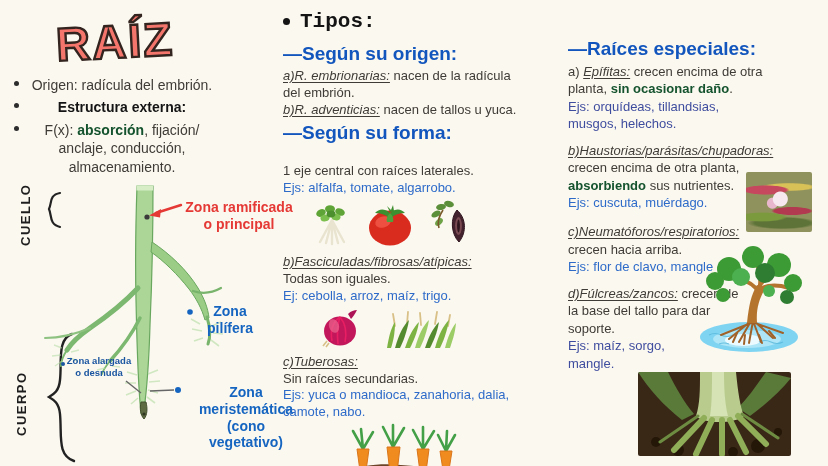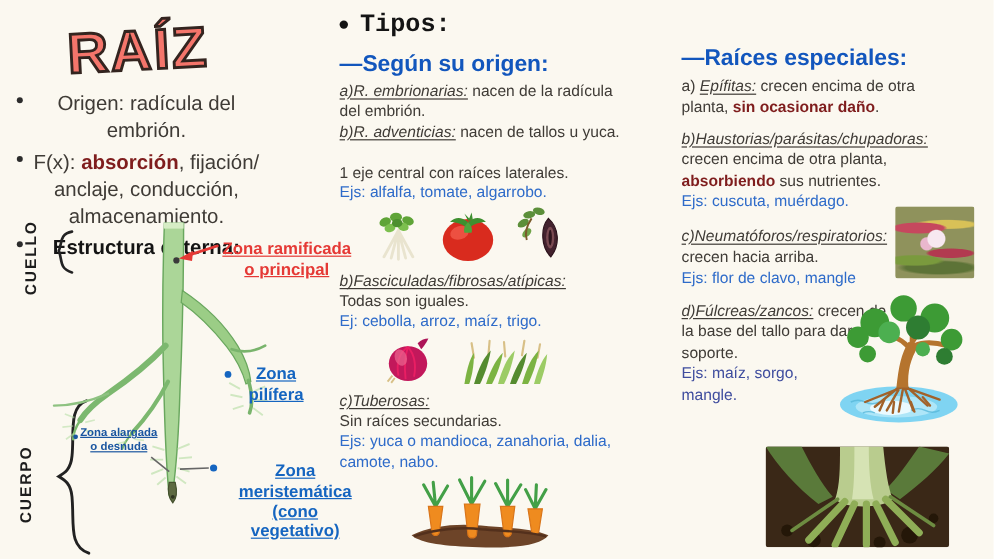--- a/index.html
+++ b/index.html
@@ -4,29 +4,29 @@
 <style>
   * { margin:0; padding:0; box-sizing:border-box; }
   html,body { width:828px; height:466px; }
   body { font-family:"Liberation Sans", sans-serif; }
   #canvas { position:relative; width:828px; height:466px; background:var(--bg,#fbf8f0); overflow:hidden; color:var(--text,#3f3b36); }
 
   
   .title { position:absolute; left:30px; top:14px; width:170px; text-align:center;
     font-size:47px; font-weight:800; letter-spacing:2px; color:var(--title-fill,#f4756b);
     -webkit-text-stroke:2.4px var(--title-outline,#33241f); transform:rotate(-3deg); }
-  .left-bullets { position:absolute; left:6px; top:76px; width:222px; font-size:17px; line-height:1.32; }
+  .left-bullets { position:absolute; left:6px; top:76px; width:222px; font-size:14px; line-height:1.32; }
   .lb { position:relative; text-align:center; padding:0 6px 4px 16px; }
   .lb .dot { position:absolute; left:8px; top:5px; width:5px; height:5px; border-radius:50%; background:#2c2c2c; }
-  .b { font-weight:700; color:#7f1d1d; }
+  .b { font-weight:700; color:#14532d; }
   .vlabel { position:absolute; writing-mode:vertical-rl; transform:rotate(180deg);
     font-weight:700; font-size:13px; letter-spacing:1.5px; color:#1d1d1d; }
   #cuello-label { left:18px; top:184px; height:62px; }
   #cuerpo-label { left:14px; top:336px; height:100px; }
-  .dia-label { position:absolute; font-weight:700; text-align:center; line-height:1.2;text-decoration:underline; }
+  .dia-label { position:absolute; font-weight:700; text-align:center; line-height:1.2; }
   #lbl-ramificada { left:183px; top:199px; width:112px; font-size:14px; color:var(--label-red,#e53935); }
   #lbl-pilifera { left:196px; top:303px; width:68px; font-size:14px; color:var(--label-blue,#1565c0); }
   #lbl-alargada { left:66px; top:355px; width:66px; font-size:9.5px; color:#1a55a0; line-height:1.3; }
   #lbl-meristematica { left:189px; top:384px; width:114px; font-size:14px; color:var(--label-blue,#1565c0); }
   #diagram-svg { position:absolute; left:0; top:168px; }
 
   
   .col-middle { position:absolute; left:283px; top:8px; width:238px; font-size:13px; line-height:1.3; }
   .tipos-h { font-size:21px; font-weight:800; color:#141414; margin-bottom:7px;font-family:Liberation Mono, monospace; }
   .tipos-h .dot { display:inline-block; width:7px; height:7px; border-radius:50%; background:#141414; vertical-align:middle; margin-right:10px; }
@@ -70,25 +70,25 @@
 
   <div class="title">RAÍZ</div>
 
   <div class="left-bullets">
     <div class="lb">
       <span class="dot"></span>
       <span>Origen: radícula del embrión.</span>
     </div>
     <div class="lb">
       <span class="dot"></span>
-      <span>F(x): </span><span class="b">absorción</span><span>, fijación/ anclaje, conducción, almacenamiento.</span>
+      <span class="b" style="color:#141414">Estructura externa:</span>
     </div>
     <div class="lb">
       <span class="dot"></span>
-      <span class="b" style="color:#141414">Estructura externa:</span>
+      <span>F(x): </span><span class="b">absorción</span><span>, fijación/ anclaje, conducción, almacenamiento.</span>
     </div>
   </div>
 
   <svg id="diagram-svg" width="300" height="298" viewBox="0 168 300 298">
 
     <path d="M60,193 C49,195 52,203 49,209 C52,216 49,224 60,227" fill="none" stroke="#222" stroke-width="2.2" stroke-linecap="round"></path>
     <path d="M72,334 C57,339 62,362 60,380 C59,391 54,394 49,397 C54,400 59,403 60,414 C62,436 57,455 74,461" fill="none" stroke="#222" stroke-width="2.4" stroke-linecap="round"></path>
 
     <path d="M137,186 L153,186 C153,235 152,280 150,325 C149,360 147,388 144,410 C143,415 142,416 141,413 C139,395 137,350 136,300 C135,255 136,215 137,186 Z" fill="#abd698" stroke="#69a75e" stroke-width="1.2"></path>
     <rect x="136.5" y="185.5" width="16.5" height="5" fill="#d6edc5"></rect>
@@ -134,20 +134,21 @@
   <div class="dia-label" id="lbl-alargada">Zona alargada o desnuda</div>
   <div class="dia-label" id="lbl-meristematica">Zona meristemática (cono vegetativo)</div>
 
   <div class="col-middle">
     <div class="tipos-h"><span class="dot"></span><span>Tipos:</span></div>
 
     <div class="blue-h">—Según su origen:</div>
     <p class="tx"><span class="lead">a)R. embrionarias:</span><span> nacen de la radícula del embrión.</span></p>
     <p class="tx"><span class="lead">b)R. adventicias:</span><span> nacen de tallos u yuca.</span></p>
 
+    <div class="blue-h">—Según su forma:</div>
     <p class="tx"><br>
       <span>1 eje central con raíces laterales.</span><br>
       <span class="ej">Ejs: alfalfa, tomate, algarrobo.</span></p>
 
     <div class="icon-row row-a">
       <svg width="38" height="42" viewBox="0 0 38 42">
         <g stroke="#e9e4cf" stroke-width="2.4" stroke-linecap="round" fill="none">
           <path d="M19,16 L7,38 M19,16 L13,39 M19,16 L19,40 M19,16 L25,39 M19,16 L31,38"></path>
         </g>
         <g fill="#5fa437">
@@ -233,20 +234,21 @@
         <path d="M4,51 C20,45 44,43 60,45 C84,47 100,47 114,51" stroke="#53301c" stroke-width="2" fill="none"></path>
       </svg>
     </div>
   </div>
 
   <div class="col-right">
     <div class="blue-h">—Raíces especiales:</div>
 
     <div class="ri" id="item-a">
       <p class="tx"><span>a) </span><span class="lead">Epífitas:</span><span> crecen encima de otra planta, </span><span class="b">sin ocasionar daño</span><span>.</span></p>
+      <p class="tx ej ind">Ejs: orquídeas, tillandsias, musgos, helechos.</p>
     </div>
 
     <div class="ri" id="item-b">
       <p class="tx"><span class="lead">b)Haustorias/parásitas/chupadoras:</span><span> crecen encima de otra planta, </span><span class="b">absorbiendo</span><span> sus nutrientes.</span></p>
       <p class="tx ej">Ejs: cuscuta, muérdago.</p>
     </div>
 
     <div class="ri" id="item-c">
       <p class="tx"><span class="lead">c)Neumatóforos/respiratorios:</span><span> crecen hacia arriba.</span></p>
       <p class="tx ej">Ejs: flor de clavo, mangle</p>

